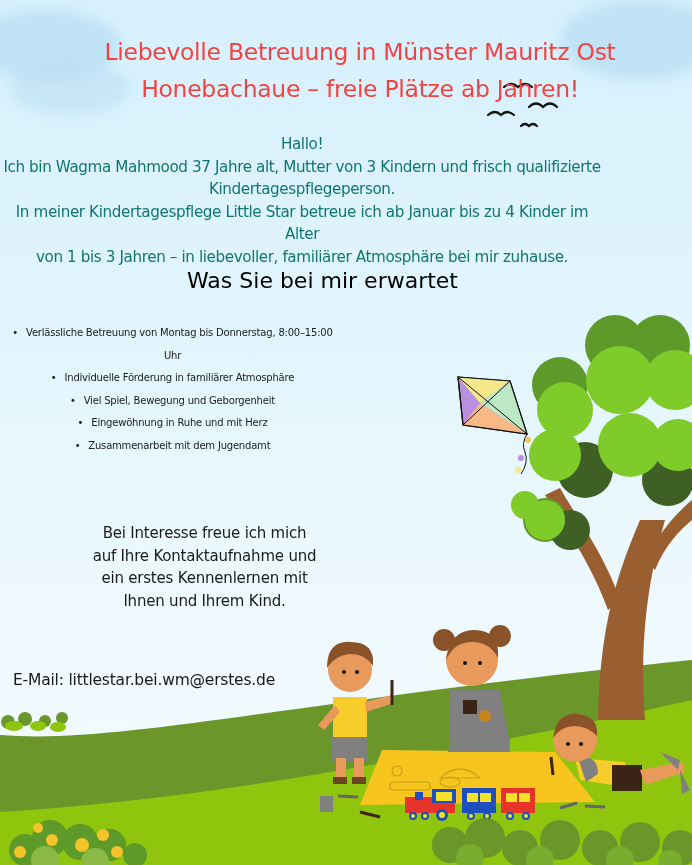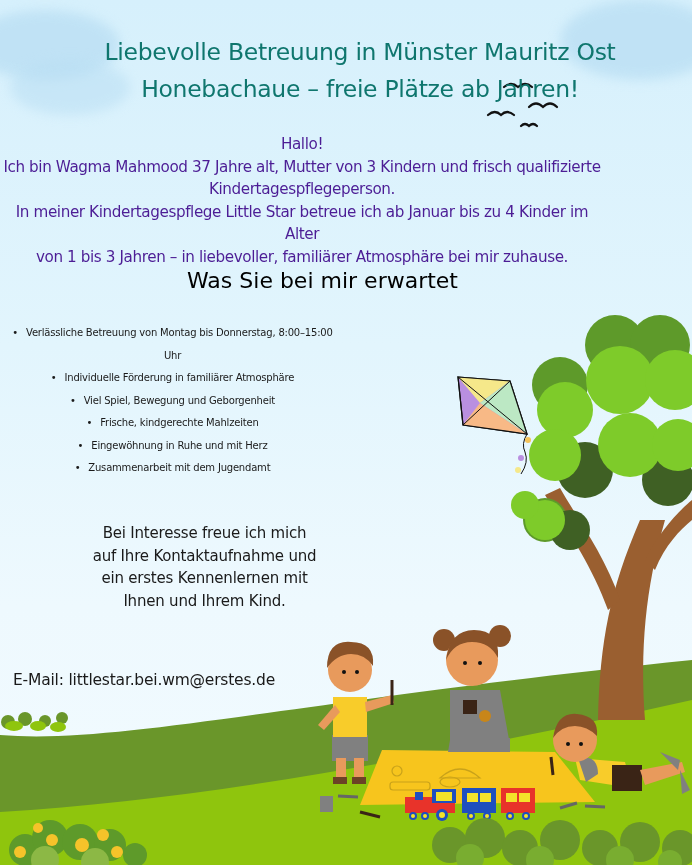--- a/index.html
+++ b/index.html
@@ -6,26 +6,26 @@
   body {
     width: 692px; height: 865px; overflow: hidden; position: relative;
     background: linear-gradient(180deg, #d6f0fc 0%, #e2f5fd 40%, #eef9fe 70%, #f2fbff 100%);
     font-family: "Liberation Sans", "DejaVu Sans", sans-serif;
     color: #1a1a1a;
   }
   .layer { position: absolute; left: 0; top: 0; }
   .cloud { position: absolute; border-radius: 50%; background: #b9def3; opacity: 0.75; filter: blur(6px); }
   .title {
     position: absolute; left: 40px; width: 640px; top: 34px;
-    text-align: center; font-size: 23.5px; line-height: 37px; color: #0f766e;
+    text-align: center; font-size: 23.5px; line-height: 37px; color: #ef4444;
     font-family: "DejaVu Sans", sans-serif; letter-spacing: -0.3px;
   }
   .intro {
     position: absolute; left: 0; width: 604px; top: 133px;
-    text-align: center; font-size: 15.2px; line-height: 22.6px; color: #4c1d95;
+    text-align: center; font-size: 15.2px; line-height: 22.6px; color: #0f766e;
     font-family: "DejaVu Sans", sans-serif; letter-spacing: -0.4px;
   }
   .section-title {
     position: absolute; left: 150px; width: 345px; top: 268px;
     text-align: center; font-size: 22px; color: #000000;
     font-family: "DejaVu Sans", sans-serif;
   }
   .bullets {
     position: absolute; left: 10px; width: 325px; top: 322px;
     text-align: center; font-size: 10px; line-height: 22.5px;
@@ -252,20 +252,19 @@
   <div>In meiner Kindertagespflege Little Star betreue ich ab Januar bis zu 4 Kinder im Alter</div>
   <div>von 1 bis 3 Jahren – in liebevoller, familiärer Atmosphäre bei mir zuhause.</div>
 </div>
 
 <div class="section-title">Was Sie bei mir erwartet</div>
 
 <ul class="bullets">
   <li>Verlässliche Betreuung von Montag bis Donnerstag, 8:00–15:00 Uhr</li>
   <li>Individuelle Förderung in familiärer Atmosphäre</li>
   <li>Viel Spiel, Bewegung und Geborgenheit</li>
-  <li>Frische, kindgerechte Mahlzeiten</li>
   <li>Eingewöhnung in Ruhe und mit Herz</li>
   <li>Zusammenarbeit mit dem Jugendamt</li>
 </ul>
 
 <div class="contact">Bei Interesse freue ich mich auf Ihre Kontaktaufnahme und ein erstes Kennenlernen mit Ihnen und Ihrem Kind.</div>
 
 <div class="email">E-Mail: littlestar.bei.wm@erstes.de</div>
 
 </body></html>

